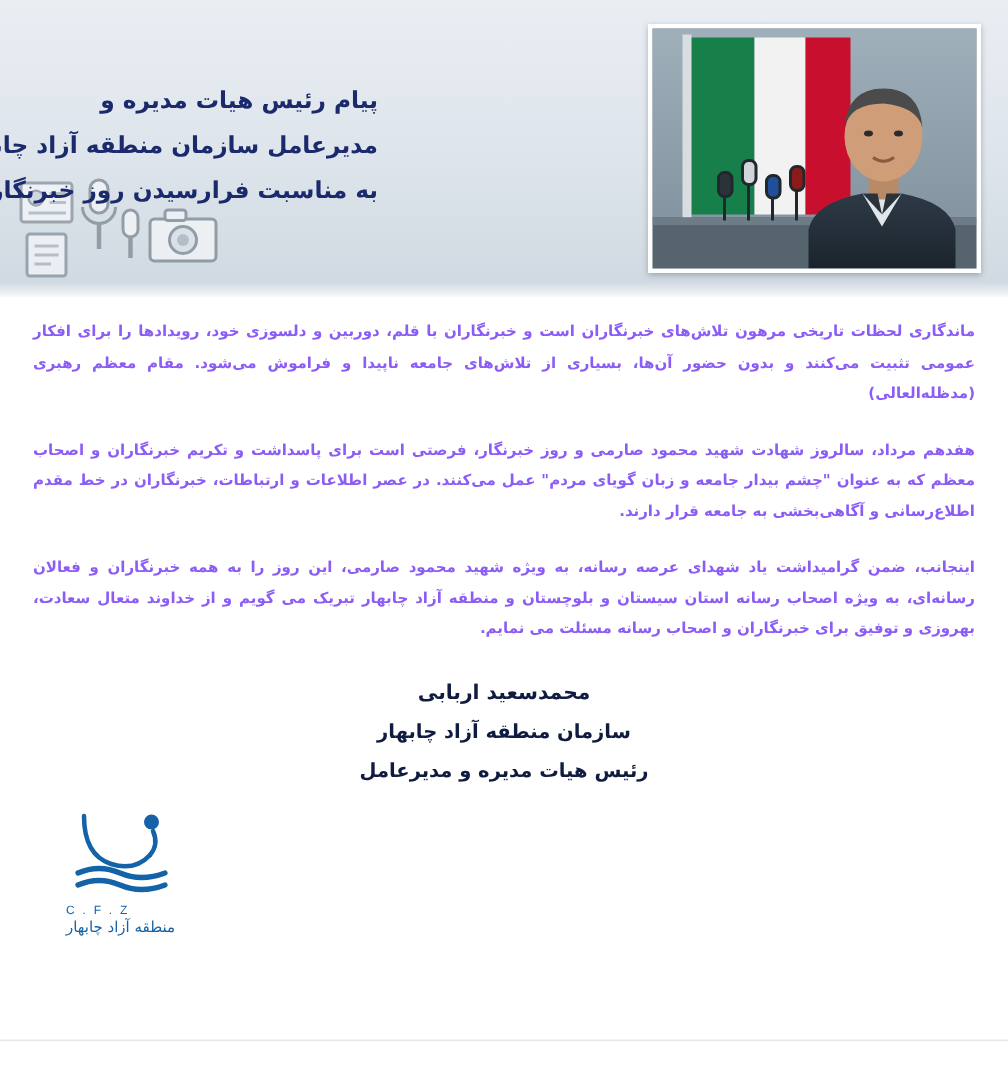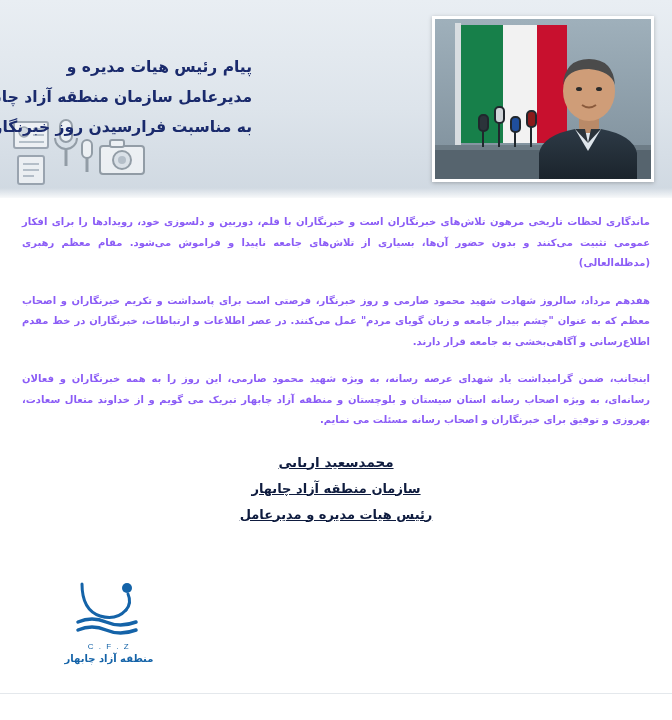--- a/index.html
+++ b/index.html
@@ -108,37 +108,36 @@
   }
 
   .signature {
     margin-top: 18px;
     text-align: center;
     color: #0f1c3f;
     font-size: 13px;
     font-weight: bold;
     line-height: 2.0;
     direction: rtl;
-    text-decoration: underline;
   }
   .signature .name { font-size: 13.5px; }
 
   
   .logo {
     position: absolute;
     left: 44px;
-    top: 576px;
+    top: 536px;
     width: 130px;
     height: 100px;
-    text-align: center;
+    text-align: left;
   }
   .logo-caption {
     color: #1463a8;
     font-size: 10px;
-    font-weight: bold;
+    font-weight: normal;
     margin-top: 2px;
     direction: rtl;
   }
   .logo-sub {
     color: #1463a8;
     font-size: 8px;
     letter-spacing: 1.5px;
     font-family: "Liberation Sans", sans-serif;
   }
 

